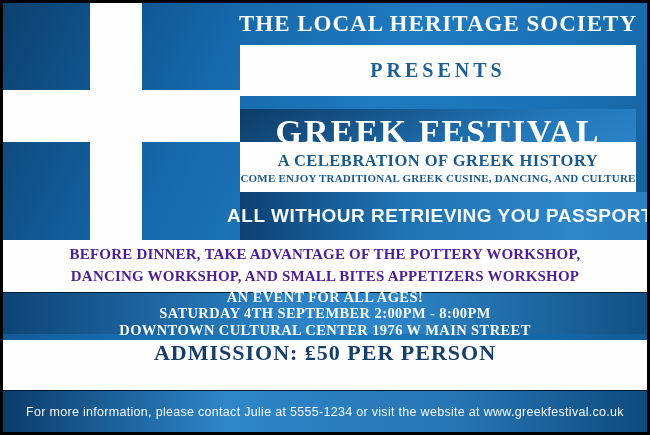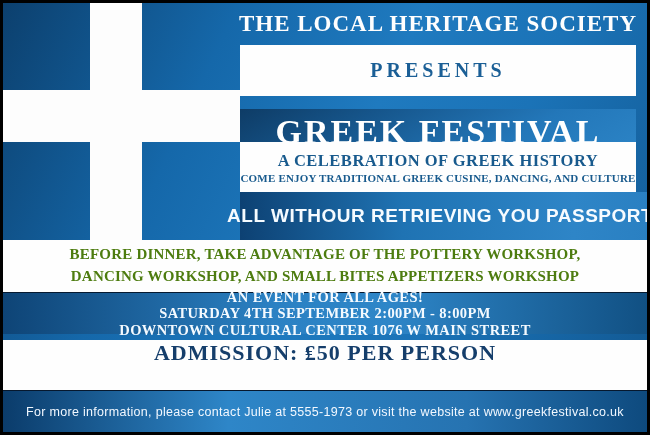--- a/index.html
+++ b/index.html
@@ -42,21 +42,21 @@
   }
   .passport-band span{
     color:#f6fbff;font-family:"Liberation Sans",sans-serif;font-size:19px;font-weight:600;
     letter-spacing:.5px;white-space:nowrap;
   }
   .workshops-band{
     position:absolute;left:0;top:237px;width:100%;height:52px;background:#fefefe;
     display:flex;align-items:center;justify-content:center;
   }
   .workshops-band p{
-    margin:0;max-width:575px;text-align:center;color:#4d7c0f;
+    margin:0;max-width:575px;text-align:center;color:#4c1d95;
     font-size:15px;font-weight:700;line-height:1.45;letter-spacing:.2px;
   }
   .event-band{
     position:absolute;left:0;top:289px;width:100%;height:42px;box-sizing:border-box;
     border-top:1px solid #061a30;
     background:linear-gradient(90deg,#0e4476 0%,#2b81c3 42%,#2e86c8 60%,#115083 100%);
     display:flex;flex-direction:column;align-items:center;justify-content:center;
   }
   .event-line{color:#f4faff;font-size:14.5px;font-weight:700;line-height:1.12;letter-spacing:.4px;white-space:nowrap;}
   .admission-band{
@@ -102,25 +102,25 @@
       <span>ALL WITHOUR RETRIEVING YOU PASSPORT!</span>
     </div>
 
     <div class="workshops-band">
       <p>BEFORE DINNER, TAKE ADVANTAGE OF THE POTTERY WORKSHOP, DANCING WORKSHOP, AND SMALL BITES APPETIZERS WORKSHOP</p>
     </div>
 
     <div class="event-band">
       <div class="event-line">AN EVENT FOR ALL AGES!</div>
       <div class="event-line">SATURDAY 4TH SEPTEMBER 2:00PM - 8:00PM</div>
-      <div class="event-line">DOWNTOWN CULTURAL CENTER 1076 W MAIN STREET</div>
+      <div class="event-line">DOWNTOWN CULTURAL CENTER 1976 W MAIN STREET</div>
     </div>
 
     <div class="admission-band">
       <span>ADMISSION: ₤50 PER PERSON</span>
     </div>
 
     <div class="footer-band">
-      <span>For more information, please contact Julie at 5555-1973 or visit the website at www.greekfestival.co.uk</span>
+      <span>For more information, please contact Julie at 5555-1234 or visit the website at www.greekfestival.co.uk</span>
     </div>
 
   </div>
 </div>
 
 </body></html>

